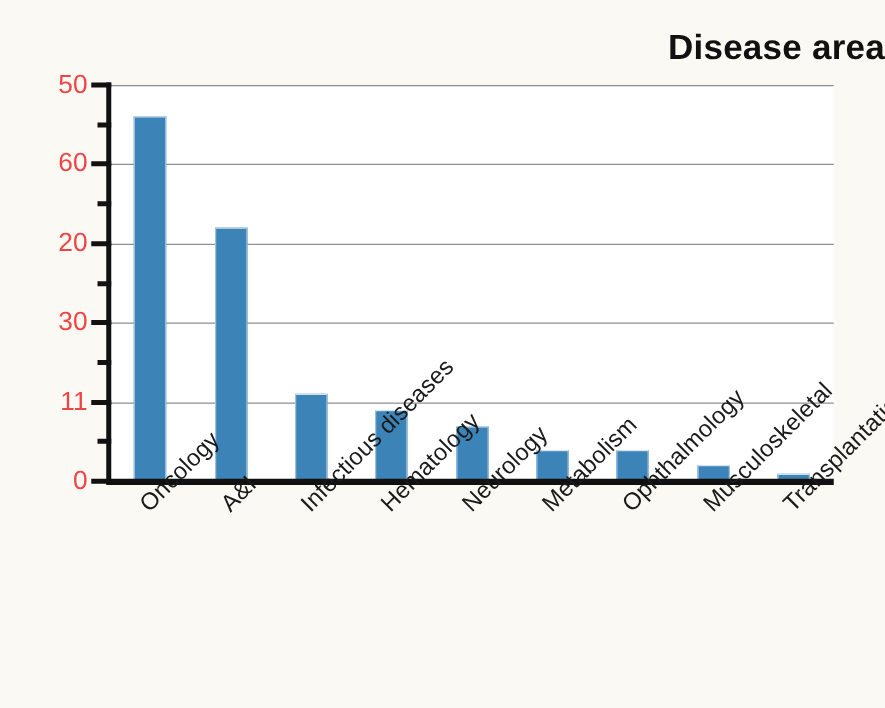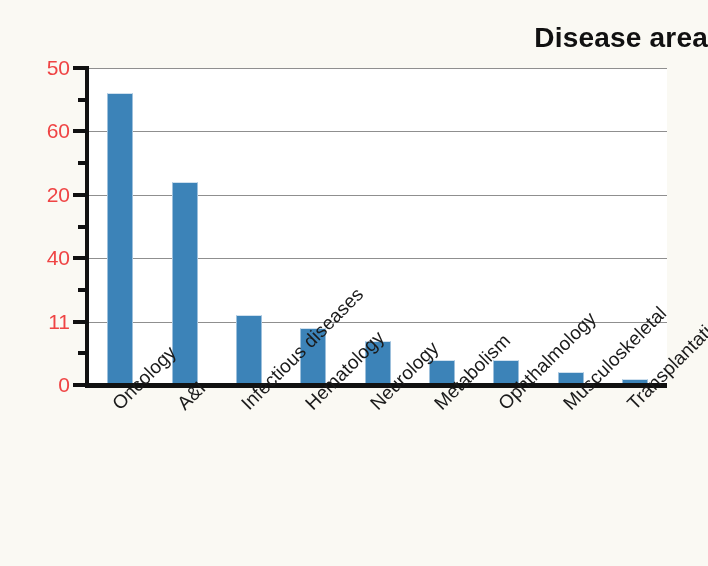--- a/index.html
+++ b/index.html
@@ -163,21 +163,21 @@
       <div class="y-tick-major" style="top: 66px;"></div>
       <div class="y-tick-minor" style="top: 351.3px;"></div>
       <div class="y-tick-minor" style="top: 287.9px;"></div>
       <div class="y-tick-minor" style="top: 224.5px;"></div>
       <div class="y-tick-minor" style="top: 161.1px;"></div>
       <div class="y-tick-minor" style="top: 97.7px;"></div>
     </div>
   <div id="y-tick-labels">
       <div class="y-tick-label" style="top: 385px;">0</div>
       <div class="y-tick-label" style="top: 321.6px;">11</div>
-      <div class="y-tick-label" style="top: 258.2px;">40</div>
+      <div class="y-tick-label" style="top: 258.2px;">30</div>
       <div class="y-tick-label" style="top: 194.8px;">20</div>
       <div class="y-tick-label" style="top: 131.4px;">60</div>
       <div class="y-tick-label" style="top: 68px;">50</div>
     </div>
 
   <div id="cat-labels">
       <div class="cat-label" style="left: 108.167px; top: 399px;">Oncology</div>
       <div class="cat-label" style="left: 172.5px; top: 399px;">A&amp;I</div>
       <div class="cat-label" style="left: 236.833px; top: 399px;">Infectious diseases</div>
       <div class="cat-label" style="left: 301.167px; top: 399px;">Hematology</div>

